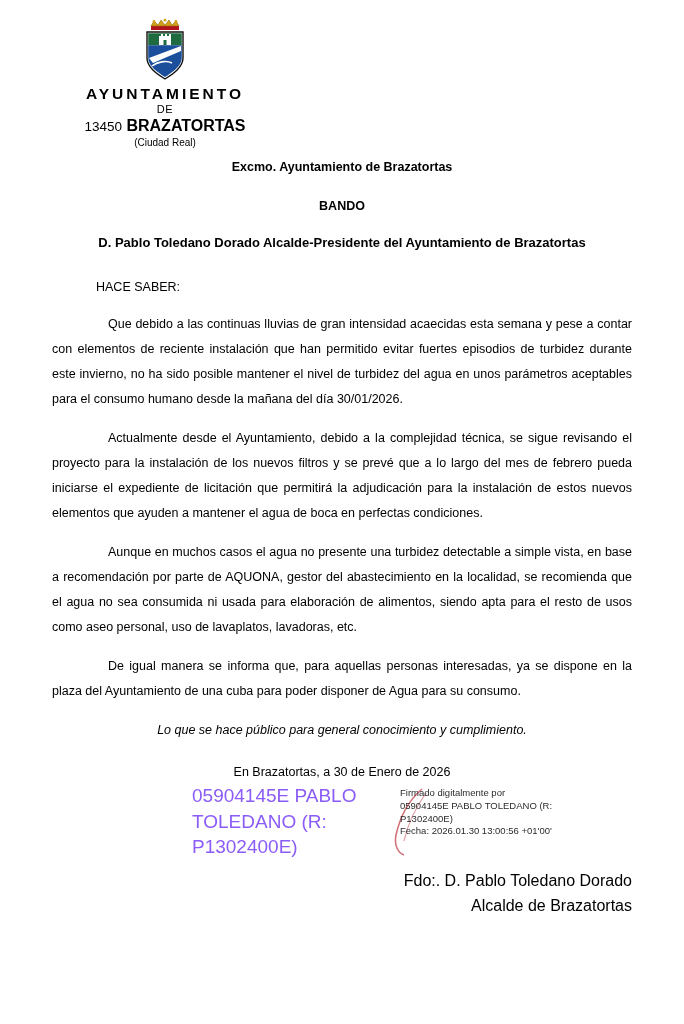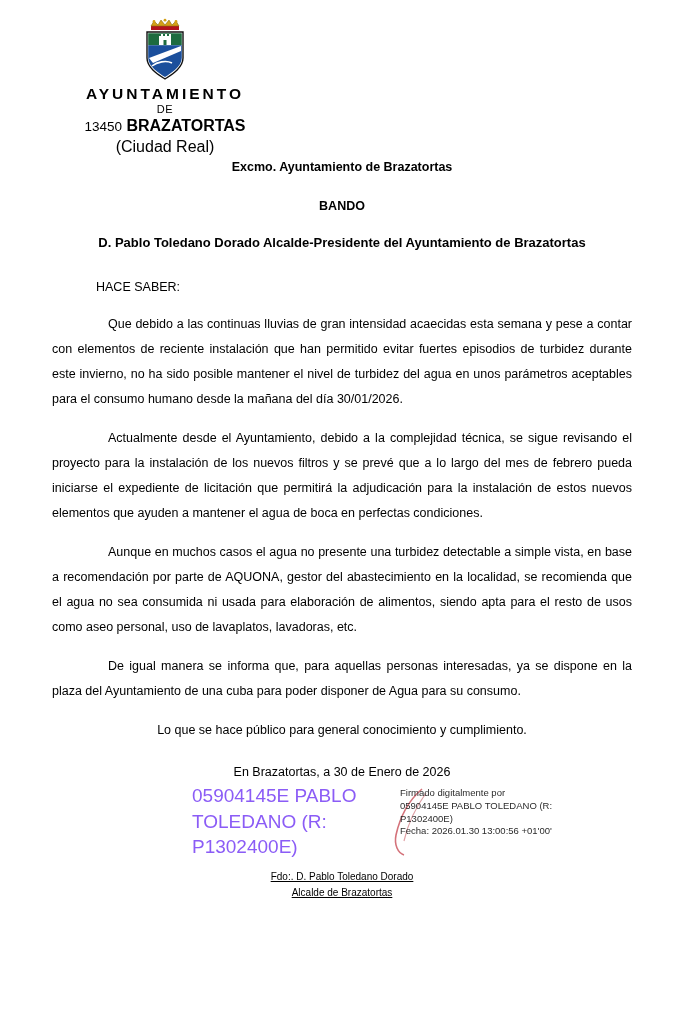--- a/index.html
+++ b/index.html
@@ -57,21 +57,21 @@
     font-weight: bold;
     line-height: 1.15;
     margin-top: 1px;
   }
   .lh-line3 .cp {
     font-size: 13.5px;
     font-weight: normal;
     letter-spacing: 0px;
   }
   .lh-line4 {
-    font-size: 16px;
+    font-size: 10px;
     line-height: 1.2;
     margin-top: 1px;
   }
 
   
   .doc {
     position: absolute;
     left: 52px;
     top: 160px;
     width: 580px;
@@ -102,20 +102,21 @@
     line-height: 2.0;
     text-align: justify;
     margin: 0 0 14px 0;
     text-indent: 56px;
   }
   .closing {
     font-size: 12.5px;
     line-height: 2.0;
     margin: 0 0 22px 0;
     text-align: center;
+    font-style: italic;
   }
   .place-date {
     font-size: 12.5px;
     text-align: center;
     margin-bottom: 0;
   }
 
   
   .sigblock {
     position: relative;
@@ -146,24 +147,23 @@
     top: 0px;
     width: 70px;
     height: 80px;
     pointer-events: none;
   }
   .sig-foot {
     position: absolute;
     left: 0;
     top: 86px;
     width: 100%;
-    text-align: center;
-    font-size: 10px;
+    text-align: right;
+    font-size: 16px;
     line-height: 1.55;
-    text-decoration: underline;
   }
 </style>
 </head>
 <body>
 
 <div class="page">
 
   <div class="letterhead">
     <div class="crest">
       <svg width="52" height="62" viewBox="0 0 52 62" xmlns="http://www.w3.org/2000/svg">

